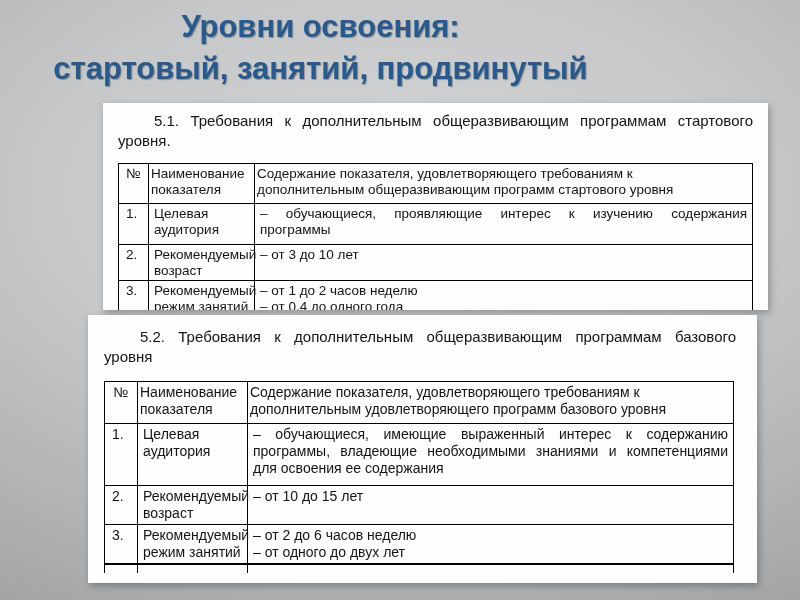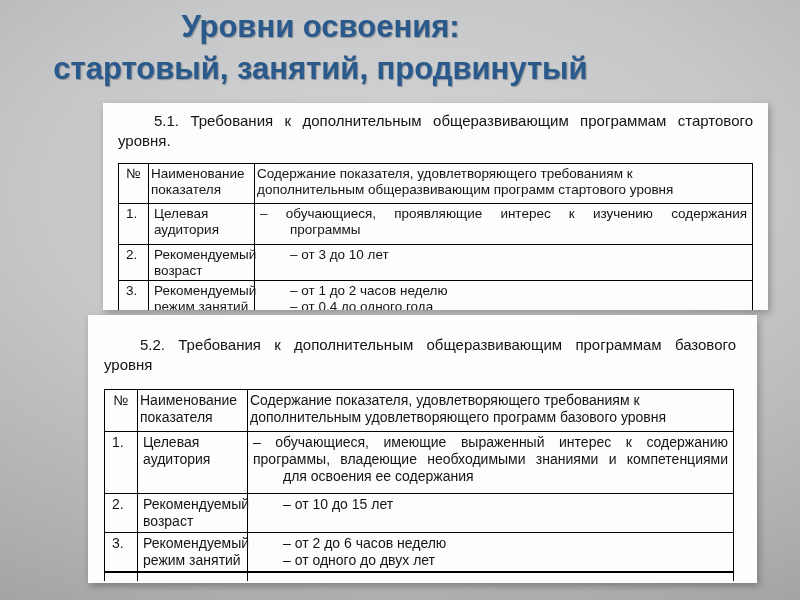--- a/index.html
+++ b/index.html
@@ -26,21 +26,21 @@
   .doc-panel {
     position: absolute;
     background: #fdfdfd;
     box-shadow: 2px 3px 7px rgba(0,0,0,0.28);
     box-sizing: border-box;
     overflow: hidden;
     font-family: Liberation Sans, sans-serif;
     color: #141414;
   }
   #panel-5-1 { left: 103px; top: 103px; width: 665px; height: 207px; padding: 8px 15px 0 15px; }
-  #panel-5-2 { left: 88px;  top: 315px; width: 669px; height: 268px; padding: 20px 21px 0 16px; }
+  #panel-5-2 { left: 88px;  top: 315px; width: 669px; height: 268px; padding: 12px 21px 0 16px; }
 
   .doc-heading { font-size: 15px; line-height: 20px; }
   .doc-heading .h-line1 {
     text-indent: 36px;
     text-align: justify;
     text-align-last: justify;
   }
   .doc-heading .h-line2 { text-align: left; }
 
   table.req-table {
@@ -56,21 +56,21 @@
     border: 1px solid #000;
     vertical-align: top;
     padding: 2px 5px 2px 5px;
     box-sizing: border-box;
   }
   .req-table td.c-num { text-align: left; padding-left: 7px; }
   .req-table tr.hdr td { text-align: left; padding-left: 2px; padding-right: 2px; }
   .req-table tr.hdr td.c-num { text-align: center; }
 
   .stretch { text-align: justify; text-align-last: justify; }
-  .left-line { text-align: left; margin-left: 30px; }
+  .left-line { text-align: left; }
 
   
   .req-table tr.partial td {
     border-bottom: none;
     padding: 0;
   }
   #table-5-2 tr.partial td { height: 9px; }
   #table-5-2 tr.row3 td { border-bottom: 2px solid #000; }
 
   

